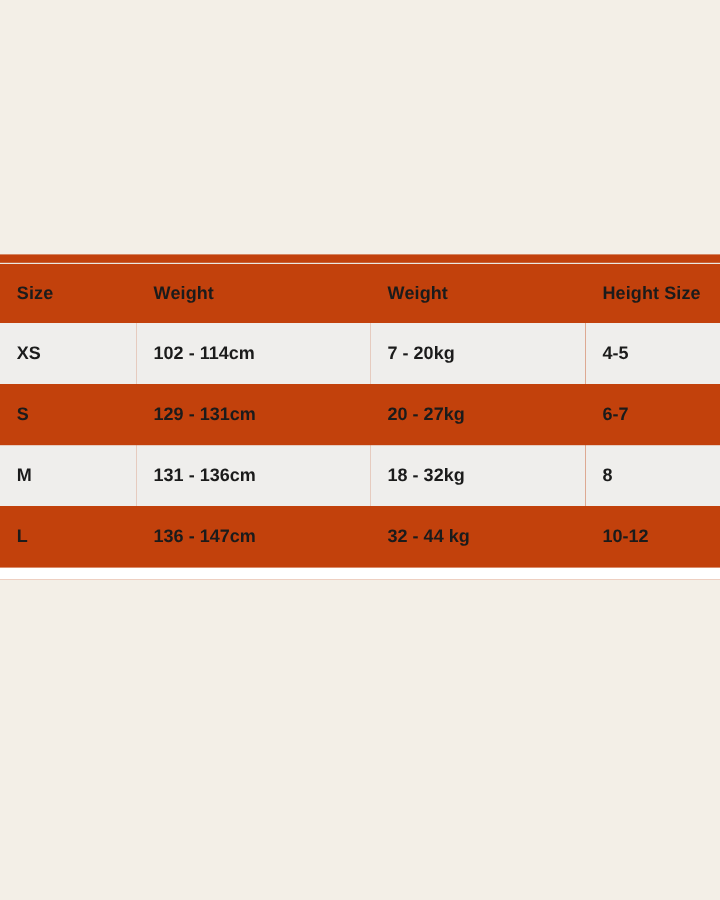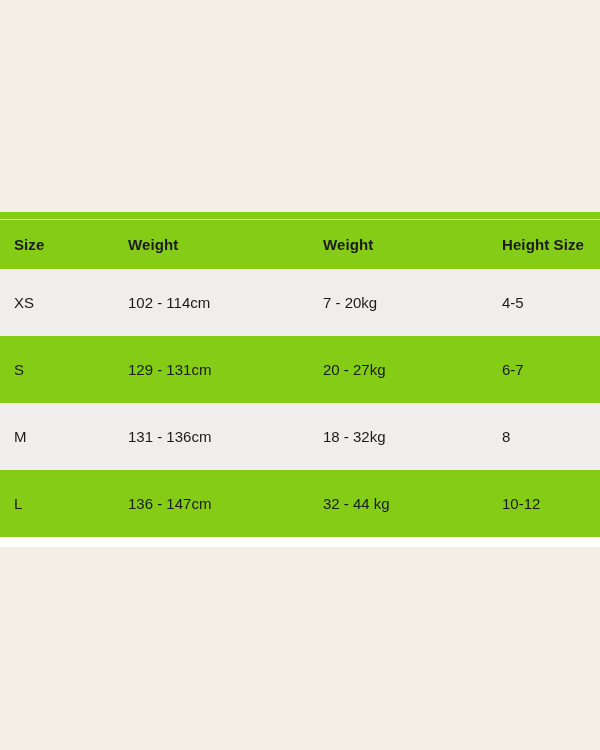--- a/index.html
+++ b/index.html
@@ -4,34 +4,34 @@
 <style>
   * { margin: 0; padding: 0; box-sizing: border-box; }
   html, body {
     width: 600px; height: 750px;
     font-family: "Liberation Sans", sans-serif;
     overflow: hidden;
   }
   body { background: #F3EFE7; }
   .top-spacer { height: 212px; }
   .bottom-spacer { height: 216px; }
-  .card { background: #84cc16; padding-top: 7px; }
+  .card { background: #c2410c; padding-top: 7px; }
   .card-divider { height: 1px; background: #EAE7E1; }
   table.size-chart { width: 100%; border-collapse: collapse; table-layout: fixed; }
   th, td {
     text-align: left;
     padding-left: 14px;
     color: #1B1B1B;
     font-size: 15px;
     vertical-align: middle;
     white-space: nowrap;
     overflow: hidden;
   }
   thead th { height: 49px; font-weight: 700; letter-spacing: 0.1px; }
-  tbody td { height: 67px; font-weight: 400; margin-left: 15px; }
+  tbody td { height: 51px; font-weight: 700; margin-left: 15px; }
   tbody tr:nth-child(odd) { background: #EFEEEC; }
   .card-bottom-pad { height: 10px; background: #FFFFFF; }
 </style>
 </head>
 <body>
 
 <div class="top-spacer"></div>
 
 <div class="card">
   <div class="card-divider"></div>

